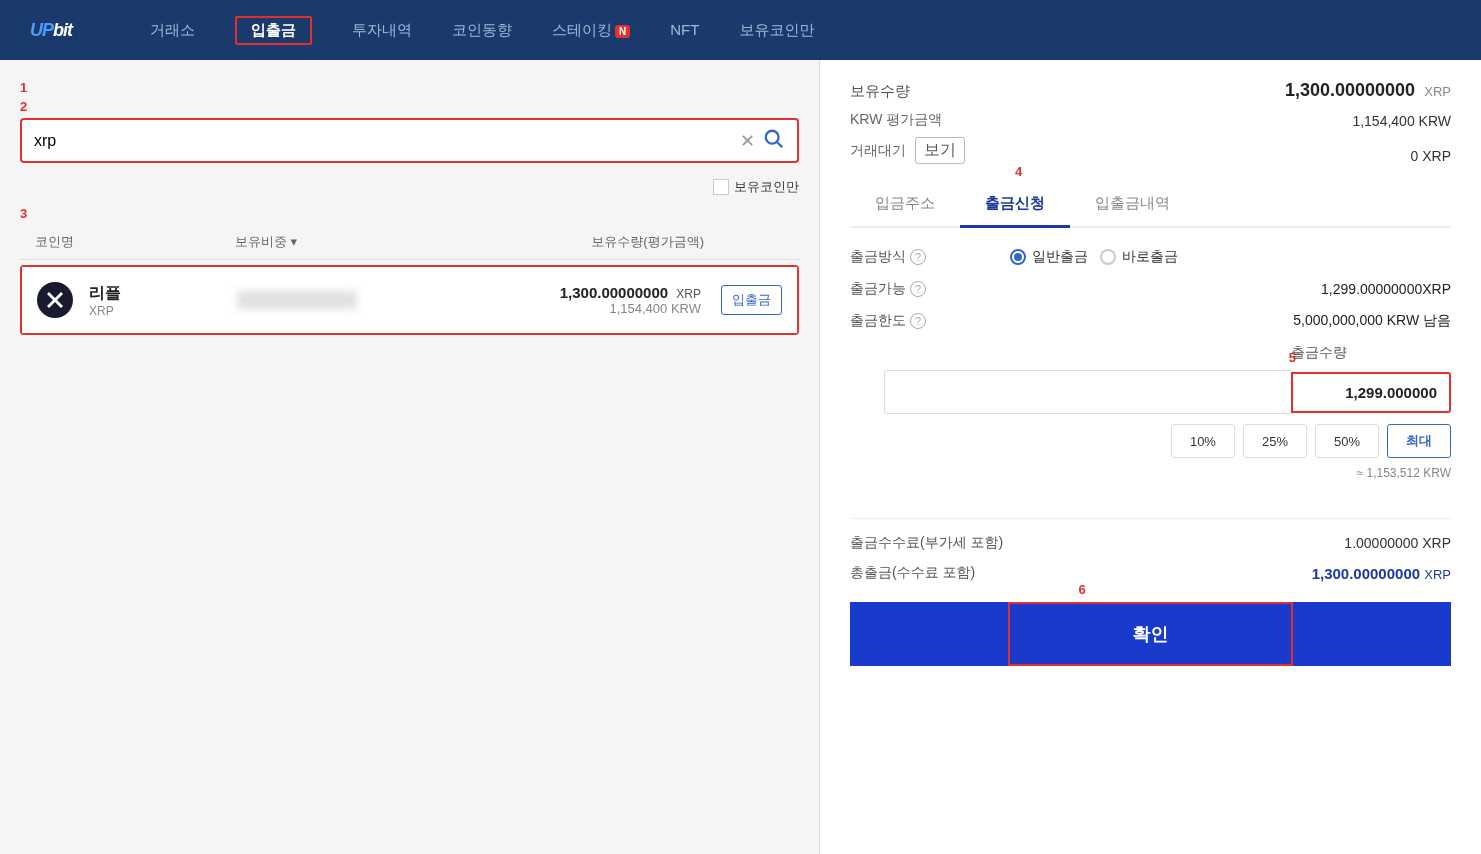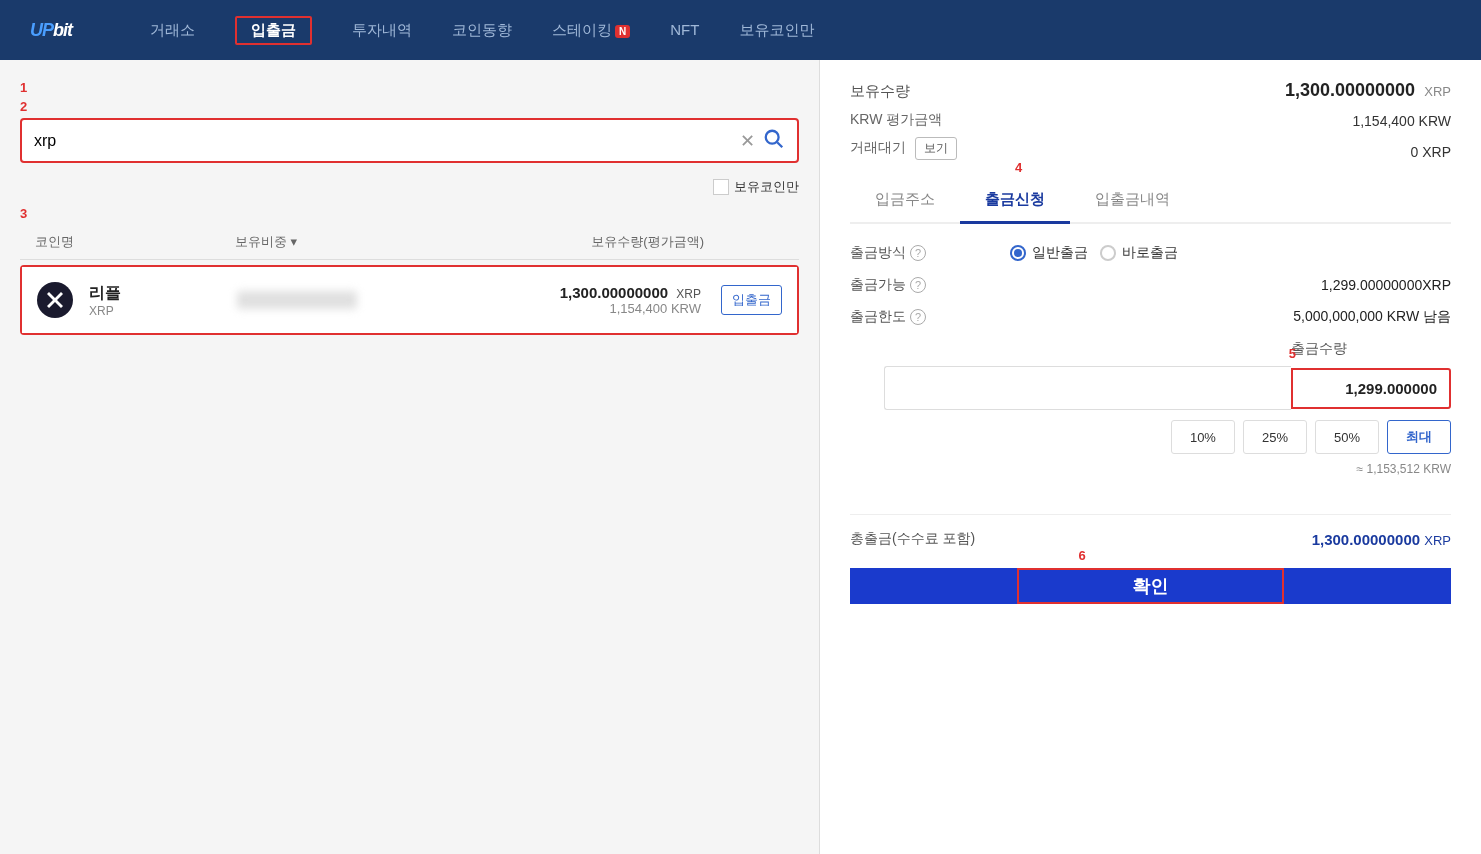--- a/index.html
+++ b/index.html
@@ -228,21 +228,21 @@
       margin-bottom: 8px;
       font-size: 14px;
     }
     .info-label { color: #666; }
     .info-value { color: #333; }
     .view-btn {
       background: none;
       border: 1px solid #bbb;
       color: #555;
       padding: 2px 8px;
-      font-size: 12px;
+      font-size: 16px;
       border-radius: 3px;
       cursor: pointer;
       margin-left: 5px;
     }
 
     
     .tabs {
       display: flex;
       border-bottom: 2px solid #eee;
       margin: 18px 0 20px 0;
@@ -394,20 +394,21 @@
       padding: 18px;
       font-size: 18px;
       font-weight: bold;
       cursor: pointer;
     }
     .confirm-btn-center {
       flex: 2;
       background: #1a3acc;
       color: white;
       border: 2px solid #e03030;
+      padding: 18px;
       font-size: 18px;
       font-weight: bold;
       cursor: pointer;
     }
     .confirm-btn-right {
       flex: 1;
       background: #1a3acc;
       color: white;
       border: none;
       padding: 18px;
@@ -591,20 +592,24 @@
           <button class="pct-btn">50%</button>
           <button class="pct-btn max-btn">최대</button>
         </div>
         <div class="approx-row" style="width:100%;">≈ 1,153,512 KRW</div>
       </div>
 
     </div>
 
     <div class="fee-section">
       <div class="fee-row">
+        <span class="fee-label">출금수수료(부가세 포함)</span>
+        <span class="fee-value">1.00000000  XRP</span>
+      </div>
+      <div class="fee-row">
         <span class="fee-label">총출금(수수료 포함)</span>
         <span class="fee-value blue">
           <span>1,300.00000000</span>
           <span style="font-size:13px; font-weight:normal;">XRP</span>
         </span>
       </div>
     </div>
 
     <div style="position:relative;">
       <span style="position:absolute; top:-20px; left:38%; color:#e03030; font-size:13px; font-weight:bold;">6</span>

